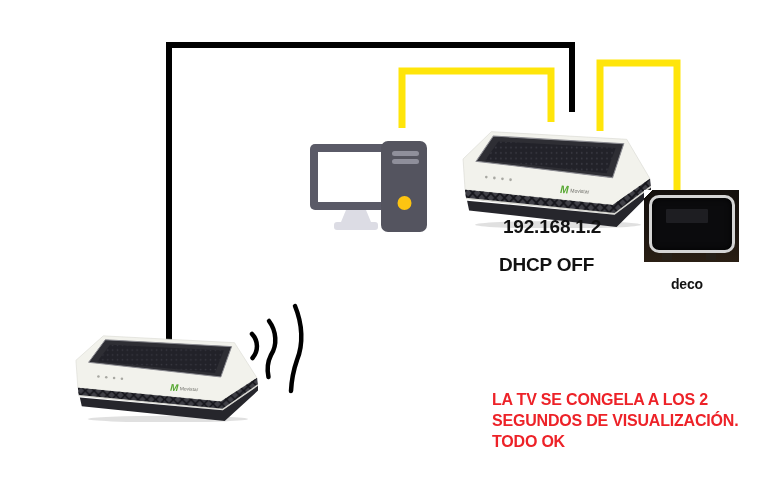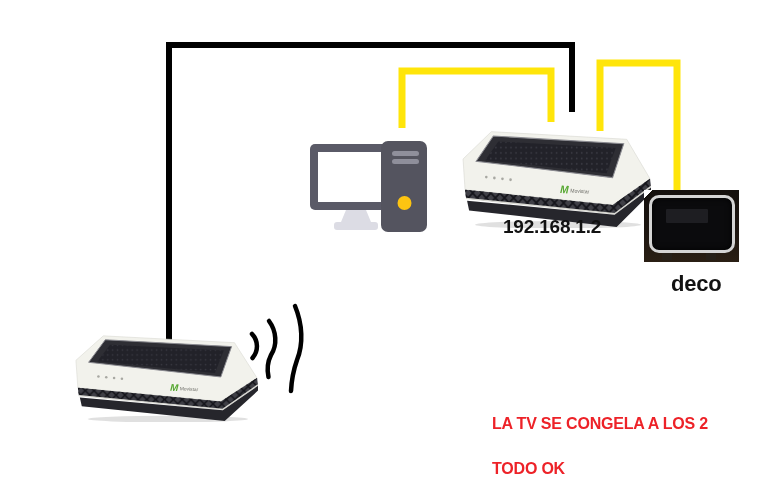--- a/index.html
+++ b/index.html
@@ -5,26 +5,26 @@
   html,body{margin:0;padding:0;background:#ffffff;}
   .canvas{
     position:relative;width:764px;height:485px;background:#ffffff;
     overflow:hidden;font-family:"Liberation Sans",sans-serif;
   }
   .abs{position:absolute;}
   .label{
     position:absolute;color:#121212;font-weight:bold;
     font-size:19px;line-height:22px;letter-spacing:-0.2px;white-space:nowrap;
   }
-  .label-deco{font-size:22px;}
+  .label-deco{font-size:14px;}
   .annotation{
     position:absolute;left:492px;top:389px;color:#ed2228;font-weight:bold;
     font-size:16px;line-height:21px;letter-spacing:-0.2px;
   }
-  .annotation span{display:block;white-space:nowrap;margin-top:24px;}
+  .annotation span{display:block;white-space:nowrap;}
   .deco-photo{
     position:absolute;left:644px;top:190px;width:95px;height:72px;
     background:linear-gradient(180deg,#14100d 0%,#1c1510 55%,#2a1f14 100%);
   }
   .deco-corner{
     position:absolute;left:0;top:0;width:10px;height:8px;
     background:linear-gradient(135deg,#ffffff 45%,transparent 46%);
   }
   .deco-device{
     position:absolute;left:5px;top:5px;width:80px;height:52px;
@@ -131,21 +131,23 @@
   <svg class="abs" style="left:240px;top:300px" width="70" height="100" viewBox="0 0 70 100">
     <g fill="none" stroke="#000000" stroke-width="4.5" stroke-linecap="round">
       <path d="M12 34 C 18.5 41 18.5 51 12.5 58"></path>
       <path d="M29 21 C 36.5 31 37.5 45 31 55 C 27.5 62 27 70 28.5 77"></path>
       <path d="M55 6 C 62.5 24 63.5 44 57 60 C 53.5 70 51.5 81 51 91"></path>
     </g>
   </svg>
 
 
   <div class="label" style="left:503px;top:216px">192.168.1.2</div>
+  <div class="label" style="left:499px;top:254px">DHCP OFF</div>
 
   <div class="label label-deco" style="left:671px;top:273px">deco</div>
 
   <div class="annotation">
     <span>LA TV SE CONGELA A LOS 2</span>
+    <span>SEGUNDOS DE VISUALIZACIÓN.</span>
     <span>TODO OK</span>
   </div>
 
 </div>
 
 </body></html>

